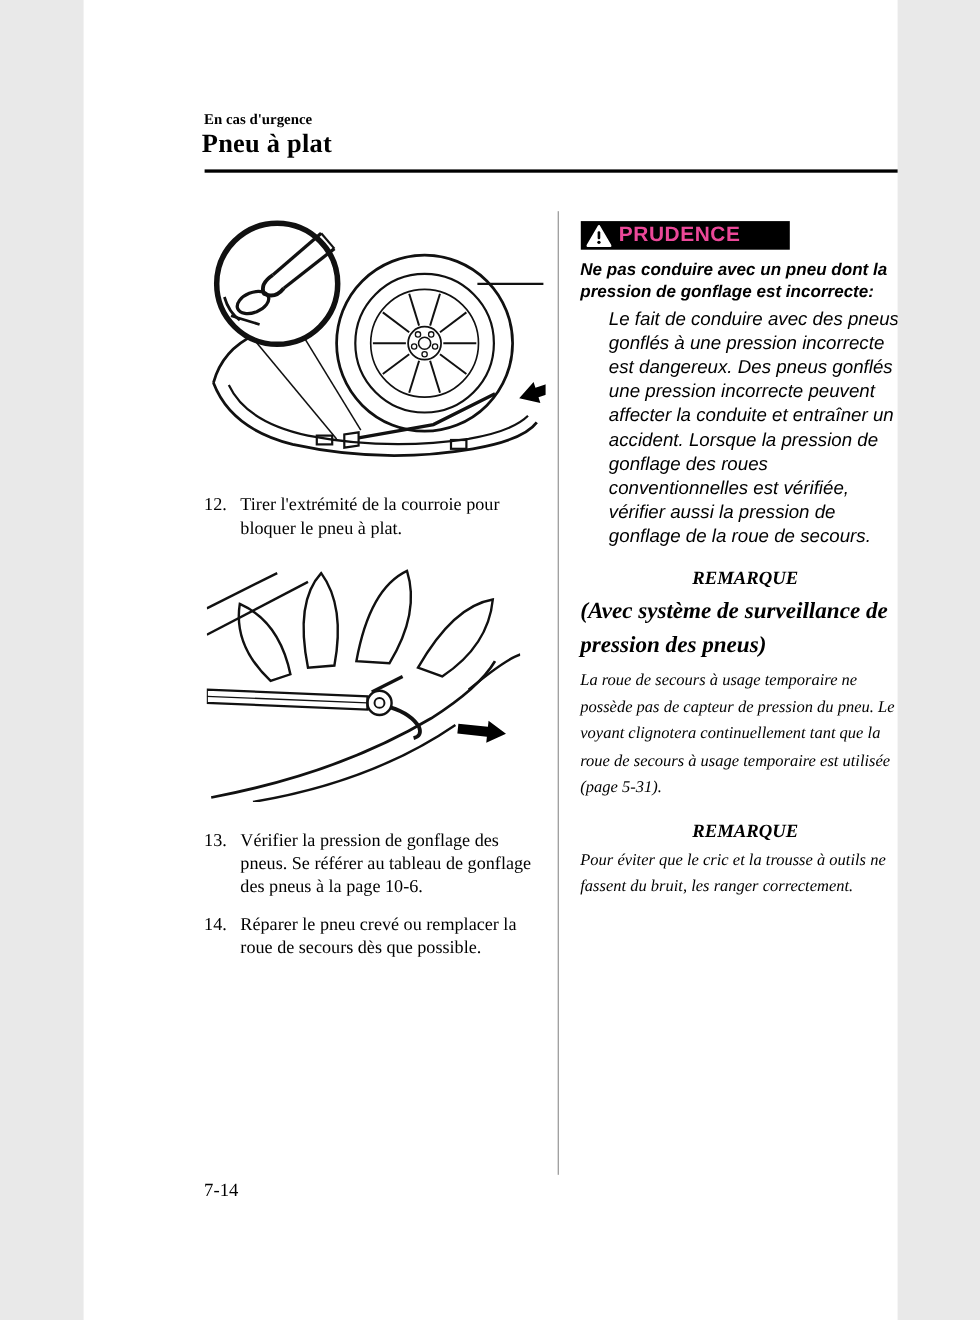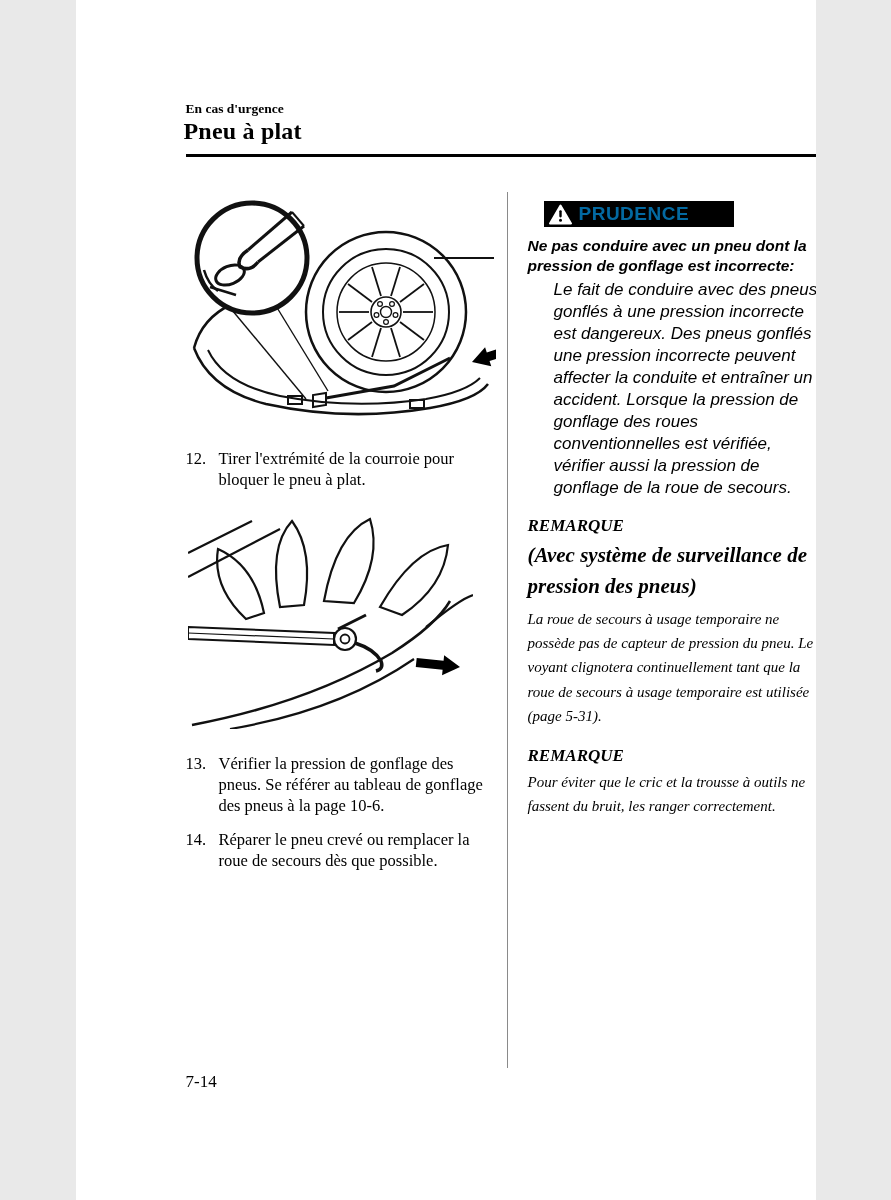--- a/index.html
+++ b/index.html
@@ -15,29 +15,29 @@
   .right-col{position:absolute;left:452px;top:201px;width:300px;}
 
   .figure{display:block;}
   .fig1{margin:2px 0 0 2px;}
   .fig2{margin:16px 0 0 2px;}
 
   .step{display:flex;font-size:16.5px;line-height:1.27;margin-top:13px;}
   .step-num{width:33px;flex:0 0 33px;}
   .step-text{flex:1;}
 
-  .caution-box{display:flex;align-items:center;gap:7px;background:#000;color:#0369a1;
-               width:180px;height:26px;padding:0 5px;margin-left:16px;}
+  .caution-box{display:flex;align-items:center;gap:7px;background:#000;color:#ec4899;
+               width:180px;height:26px;padding:0 5px;}
   .caution-label{font-family:"Liberation Sans",sans-serif;font-weight:bold;font-size:19px;letter-spacing:.5px;}
   .caution-heading{margin-top:9px;font-family:"Liberation Sans",sans-serif;font-style:italic;
                    font-weight:bold;font-size:15.5px;line-height:1.3;}
   .caution-body{font-family:"Liberation Sans",sans-serif;font-style:italic;font-size:17px;
                 line-height:1.29;padding-left:26px;margin-top:3px;}
 
-  .note-label{font-weight:bold;font-style:italic;font-size:17px;margin-top:17px;}
+  .note-label{font-weight:bold;font-style:italic;font-size:17px;margin-top:17px;text-align:center;}
   .note-sub{font-weight:bold;font-style:italic;font-size:21px;line-height:1.5;margin-top:4px;}
   .note-body{font-style:italic;font-size:15px;line-height:1.63;margin-top:4px;}
 
   .page-number{position:absolute;left:110px;top:1072px;font-size:17px;}
 </style>
 </head>
 <body>
 
 <div class="page">
 

